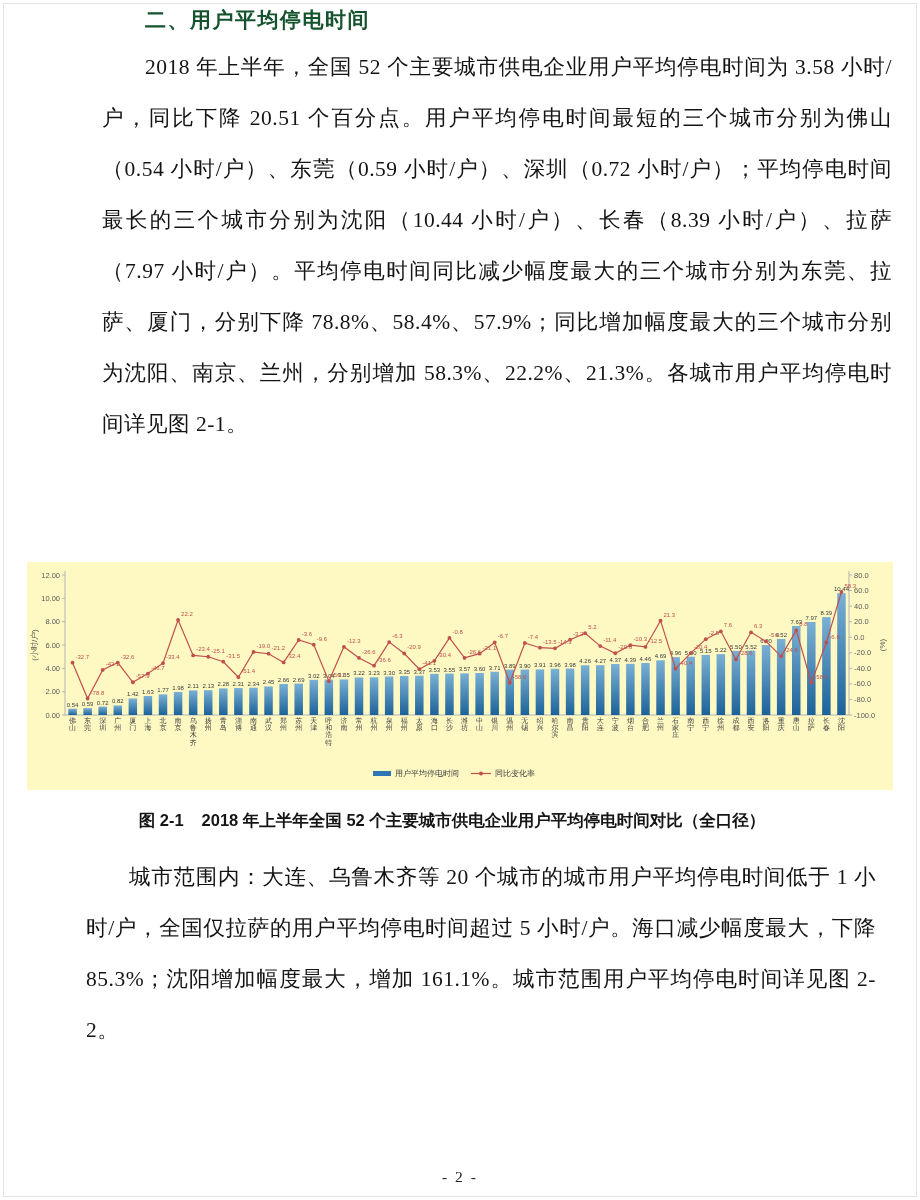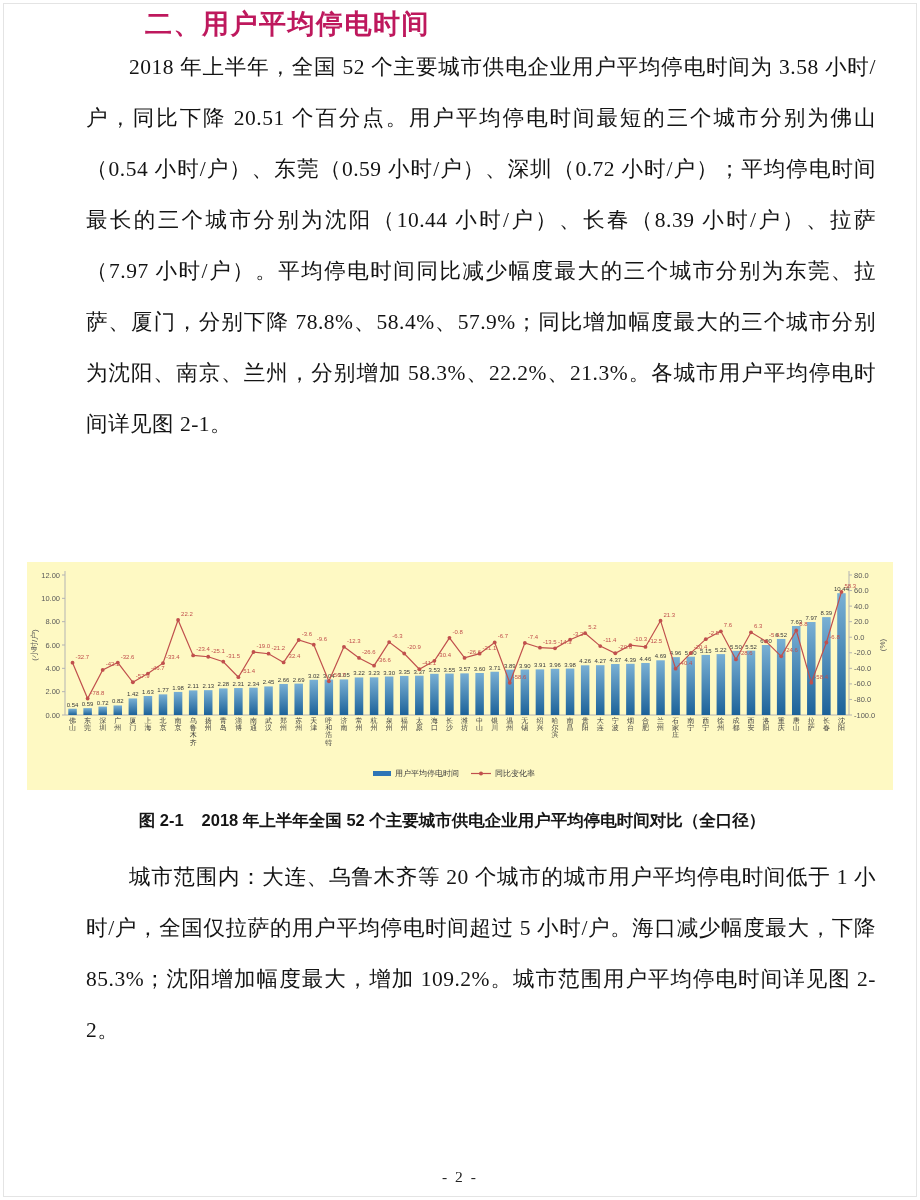--- a/index.html
+++ b/index.html
@@ -4,28 +4,28 @@
 <style>
   html,body{margin:0;padding:0;}
   body{
     width:920px;height:1200px;position:relative;background:#ffffff;
     font-family:"Liberation Serif", serif;color:#000;overflow:hidden;
   }
   .frame{position:absolute;inset:3px;border:1px solid #e4e4e4;pointer-events:none;}
   .heading{
     position:absolute;left:145px;top:6px;
     font-family:"Liberation Sans", sans-serif;font-weight:bold;
-    font-size:27px;letter-spacing:1.5px;color:#be185d;
+    font-size:21px;letter-spacing:1.5px;color:#14532d;
   }
   .para{
     position:absolute;left:86px;width:790px;
     font-size:21.5px;line-height:51px;text-align:justify;
     text-indent:43px;color:#141414;letter-spacing:0.5px;
   }
-  .para1{top:42px;}
+  .para1{top:42px;margin-left:16px;}
   .para2{top:852px;}
   .chart-wrap{position:absolute;left:27px;top:562px;width:866px;height:228px;background:#fef9c3;}
   .caption{
     position:absolute;left:0;top:810px;width:904px;text-align:center;
     font-family:"Liberation Sans", sans-serif;font-weight:bold;
     font-size:16.5px;color:#151515;
   }
   .caption .cap-label{margin-right:18px;}
   .footer{
     position:absolute;left:0;top:1168px;width:920px;text-align:center;
@@ -371,15 +371,15 @@
         <circle cx="454" cy="211.5" r="2" fill="#c0504d"></circle>
         <text x="468" y="214" font-size="8" fill="#404040">同比变化率</text>
       </g>
     </svg>
 </div>
 
 <div class="caption">
   <span class="cap-label">图 2-1</span><span>2018 年上半年全国 52 个主要城市供电企业用户平均停电时间对比（全口径）</span>
 </div>
 
-<div class="para para2">城市范围内：大连、乌鲁木齐等 20 个城市的城市用户平均停电时间低于 1 小时/户，全国仅拉萨的用户平均停电时间超过 5 小时/户。海口减少幅度最大，下降 85.3%；沈阳增加幅度最大，增加 109.2%。城市范围用户平均停电时间详见图 2-2。</div>
+<div class="para para2">城市范围内：大连、乌鲁木齐等 20 个城市的城市用户平均停电时间低于 1 小时/户，全国仅拉萨的用户平均停电时间超过 5 小时/户。海口减少幅度最大，下降 85.3%；沈阳增加幅度最大，增加 161.1%。城市范围用户平均停电时间详见图 2-2。</div>
 
 <div class="footer">- 2 -</div>
 
 </body></html>

